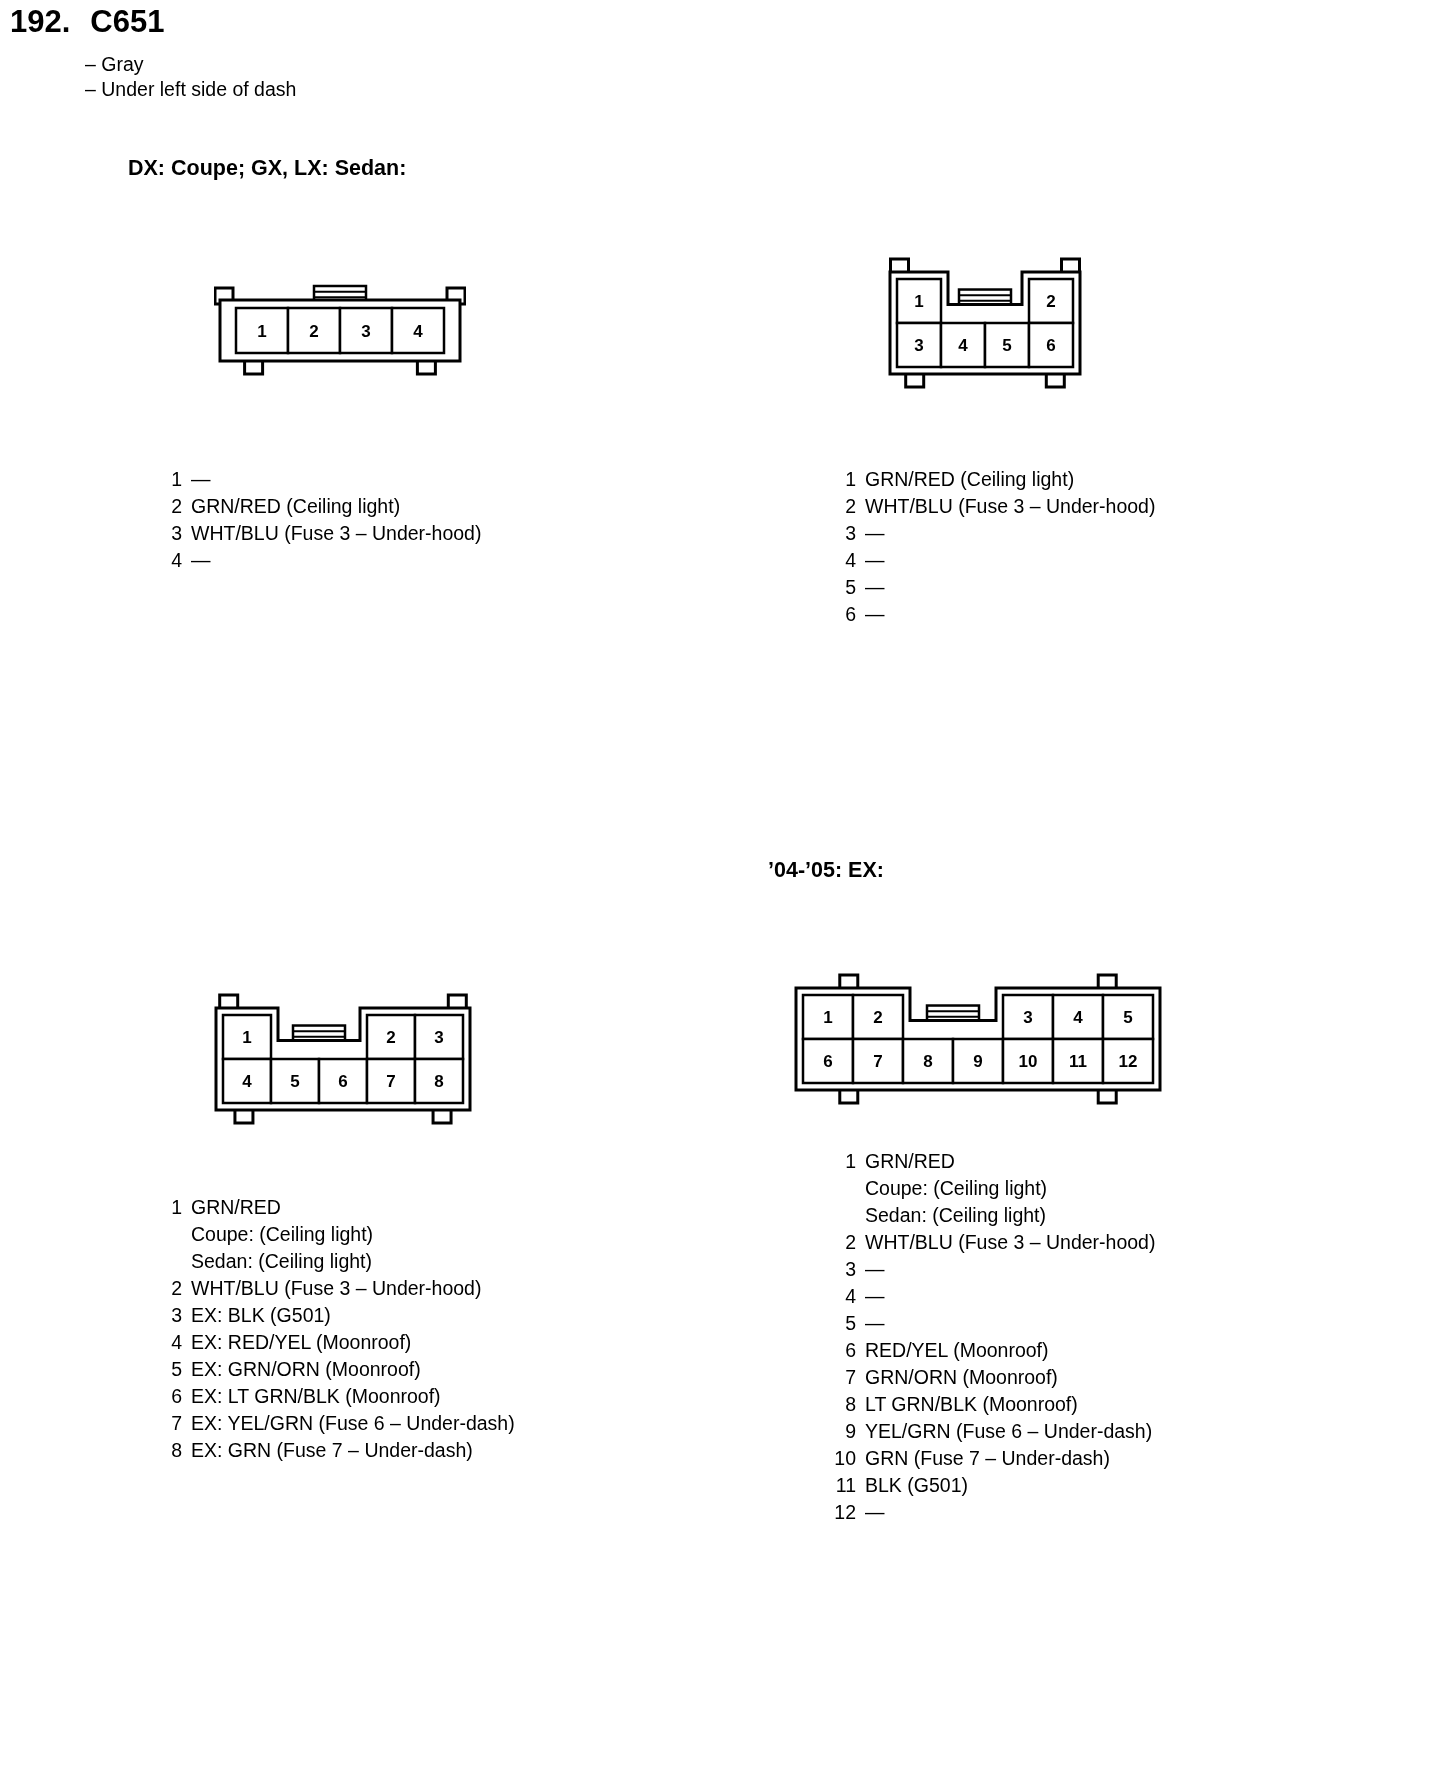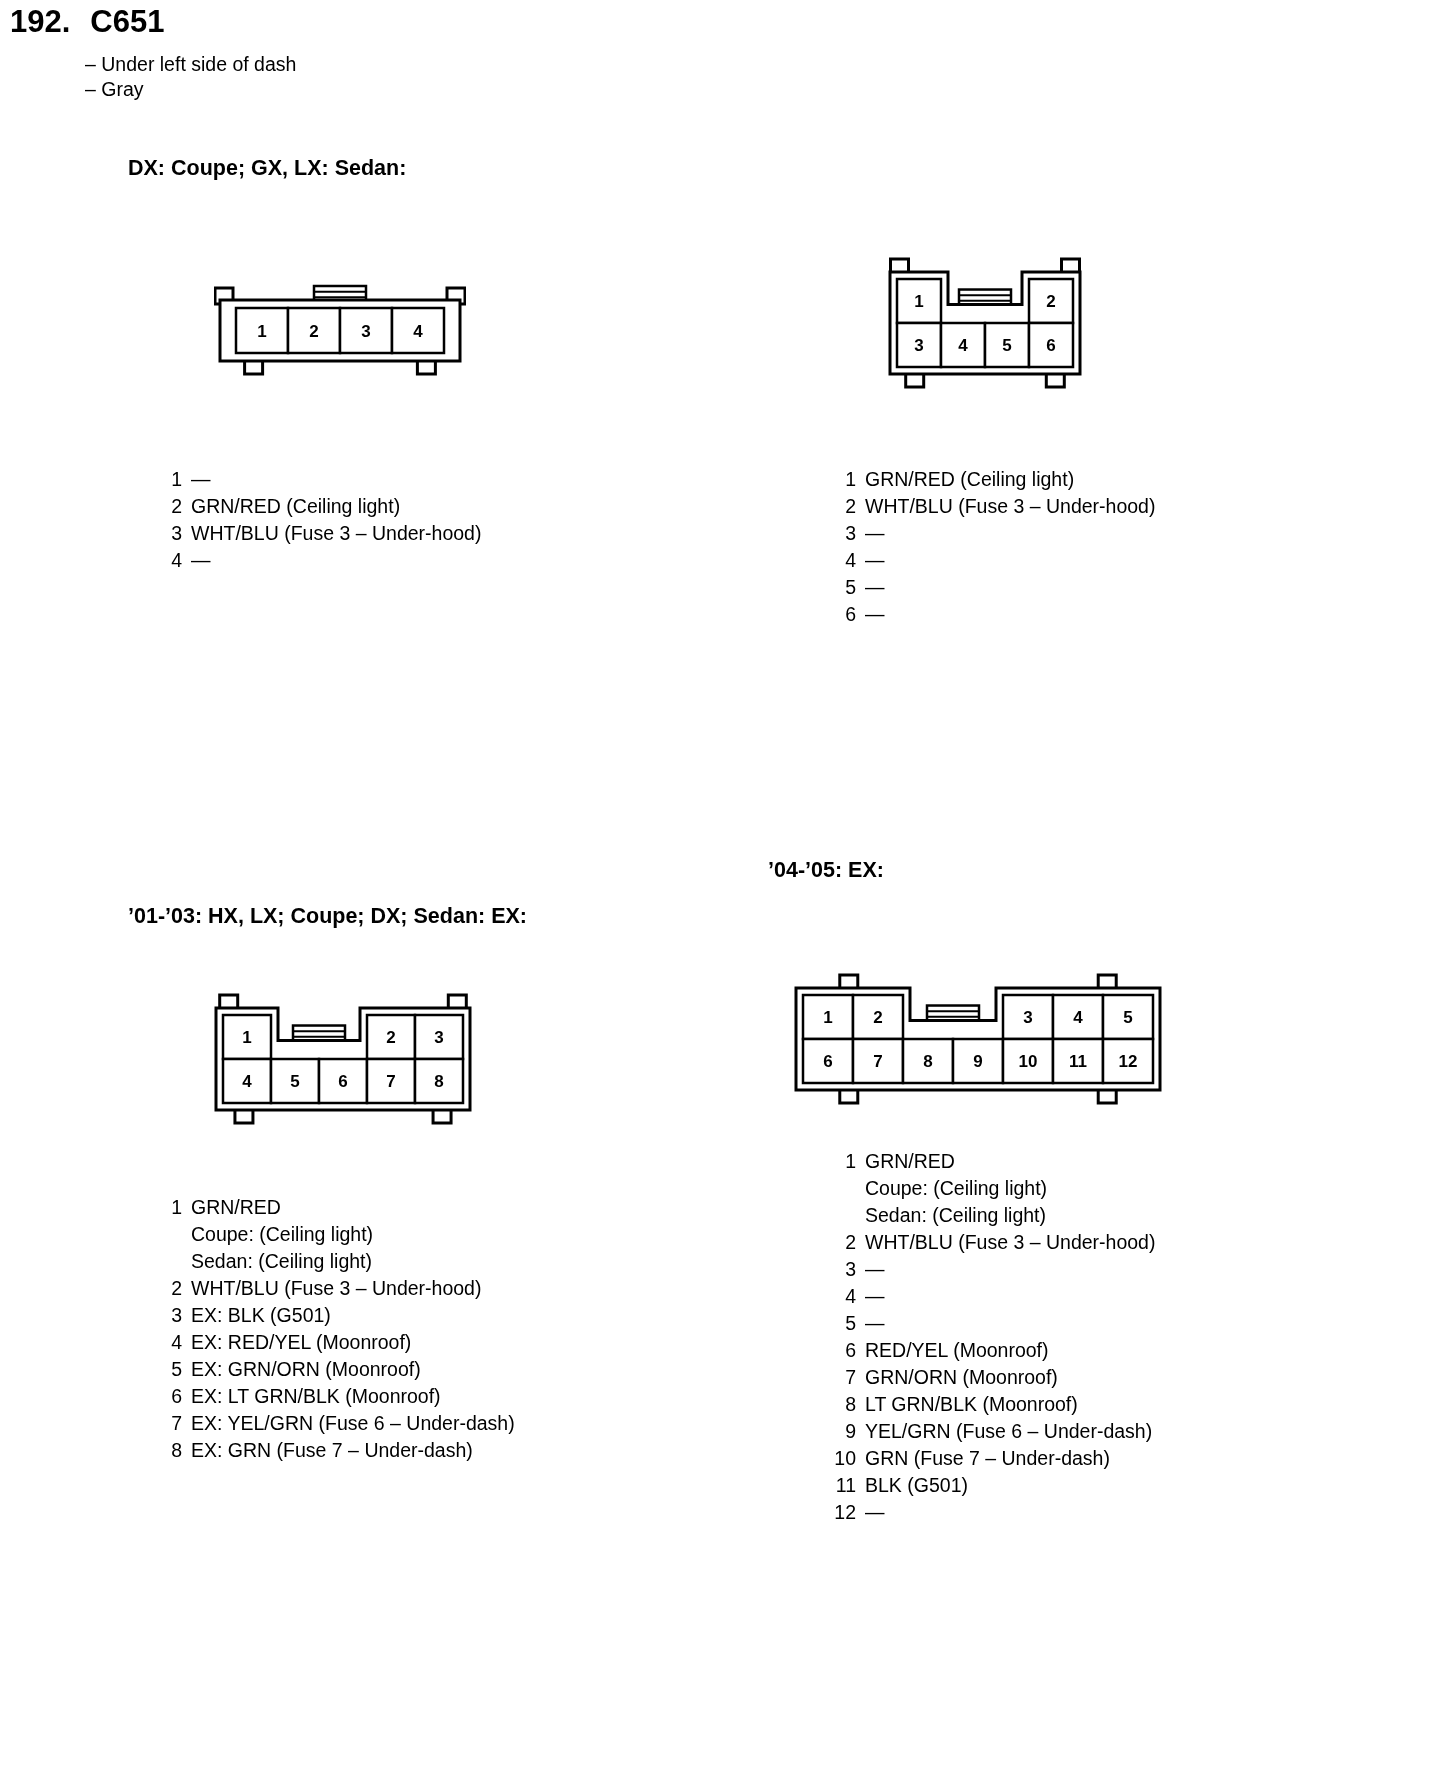--- a/index.html
+++ b/index.html
@@ -41,22 +41,22 @@
 <body>
 
 <div class="page">
 
   <div class="heading">
     <span>192.</span>
     <span>C651</span>
   </div>
 
   <div class="bullets">
+    <div>– Gray</div>
     <div>– Under left side of dash</div>
-    <div>– Gray</div>
   </div>
 
   <section class="sec sec0">
     <h2>DX: Coupe; GX, LX: Sedan:</h2>
     <div class="conn"><svg viewBox="0 0 252 99" width="252" height="99">
           <rect x="1" y="8" width="18" height="16" fill="#fff" stroke="#000" stroke-width="3"></rect>
           <rect x="233" y="8" width="18" height="16" fill="#fff" stroke="#000" stroke-width="3"></rect>
           <rect x="30.6" y="79" width="18" height="15" fill="#fff" stroke="#000" stroke-width="3"></rect>
           <rect x="203.4" y="79" width="18" height="15" fill="#fff" stroke="#000" stroke-width="3"></rect>
           <rect x="100" y="6" width="52" height="17" fill="#fff" stroke="#000" stroke-width="2.5"></rect>
@@ -157,21 +157,20 @@
         <div class="pin-row">
           <span class="pin-num">6</span>
           <div class="pin-text">
             <div>—</div>
           </div>
         </div>
       </div>
   </section>
 
   <section class="sec sec2">
-    <h2>’01-’03: HX, LX; Coupe; DX; Sedan: EX:</h2>
     <div class="conn"><svg viewBox="0 0 262 134" width="262" height="134">
           <rect x="7.700000000000003" y="3" width="18" height="16" fill="#fff" stroke="#000" stroke-width="3"></rect>
           <rect x="236.29999999999998" y="3" width="18" height="16" fill="#fff" stroke="#000" stroke-width="3"></rect>
           <rect x="22.94" y="115" width="18" height="16" fill="#fff" stroke="#000" stroke-width="3"></rect>
           <rect x="221.06" y="115" width="18" height="16" fill="#fff" stroke="#000" stroke-width="3"></rect>
           <rect x="81" y="33.519999999999996" width="52" height="17" fill="#fff" stroke="#000" stroke-width="2.5"></rect>
           <line x1="82" y1="39.18666666666666" x2="132" y2="39.18666666666666" stroke="#000" stroke-width="2"></line>
           <line x1="82" y1="44.85333333333333" x2="132" y2="44.85333333333333" stroke="#000" stroke-width="2"></line>
           <path d="M 4 16 H 66 V 48.519999999999996 H 148 V 16 H 258 V 118 H 4 Z" fill="#fff" stroke="#000" stroke-width="3" stroke-linejoin="miter"></path>
           <rect x="11" y="23" width="48" height="44" fill="#fff" stroke="#000" stroke-width="2.5"></rect>

